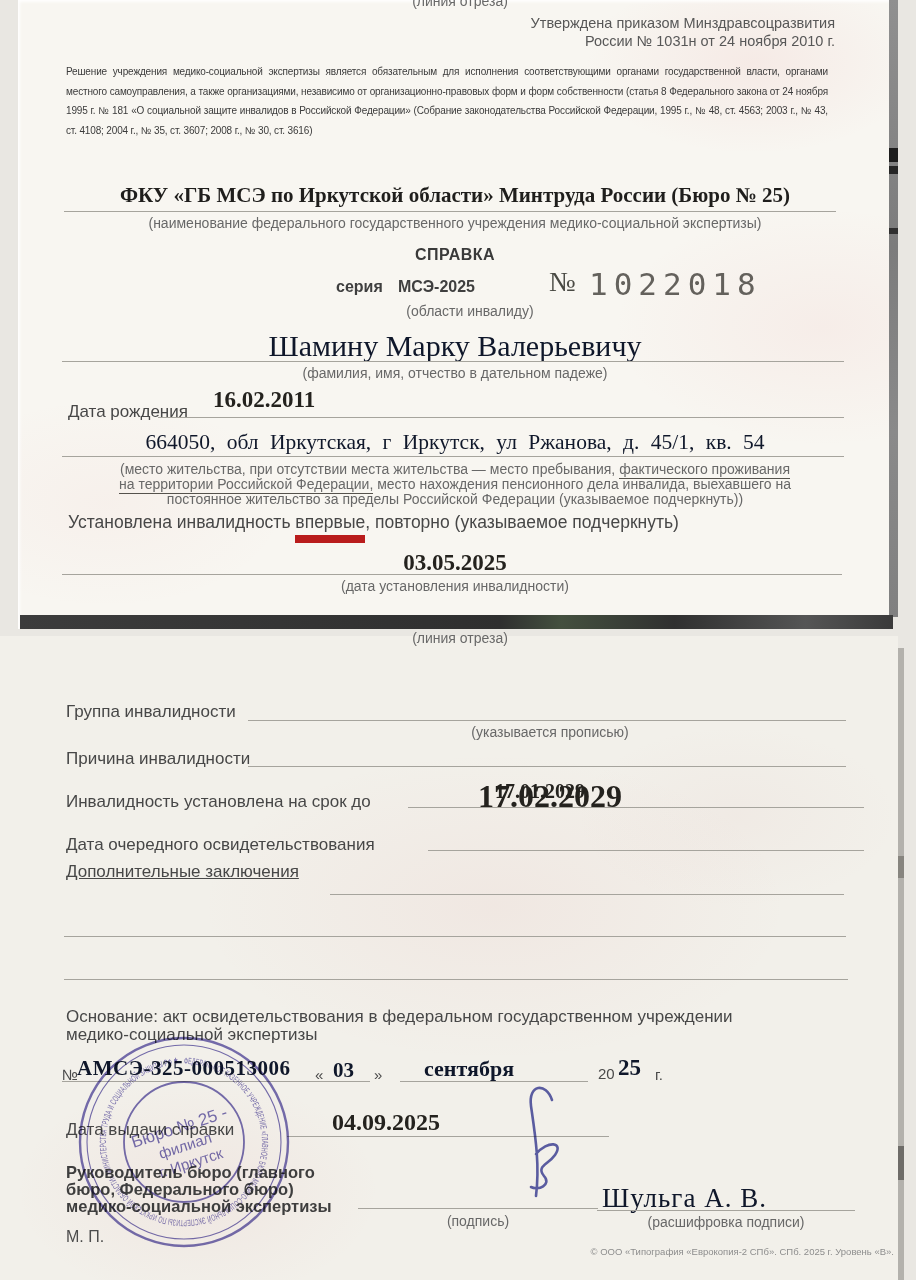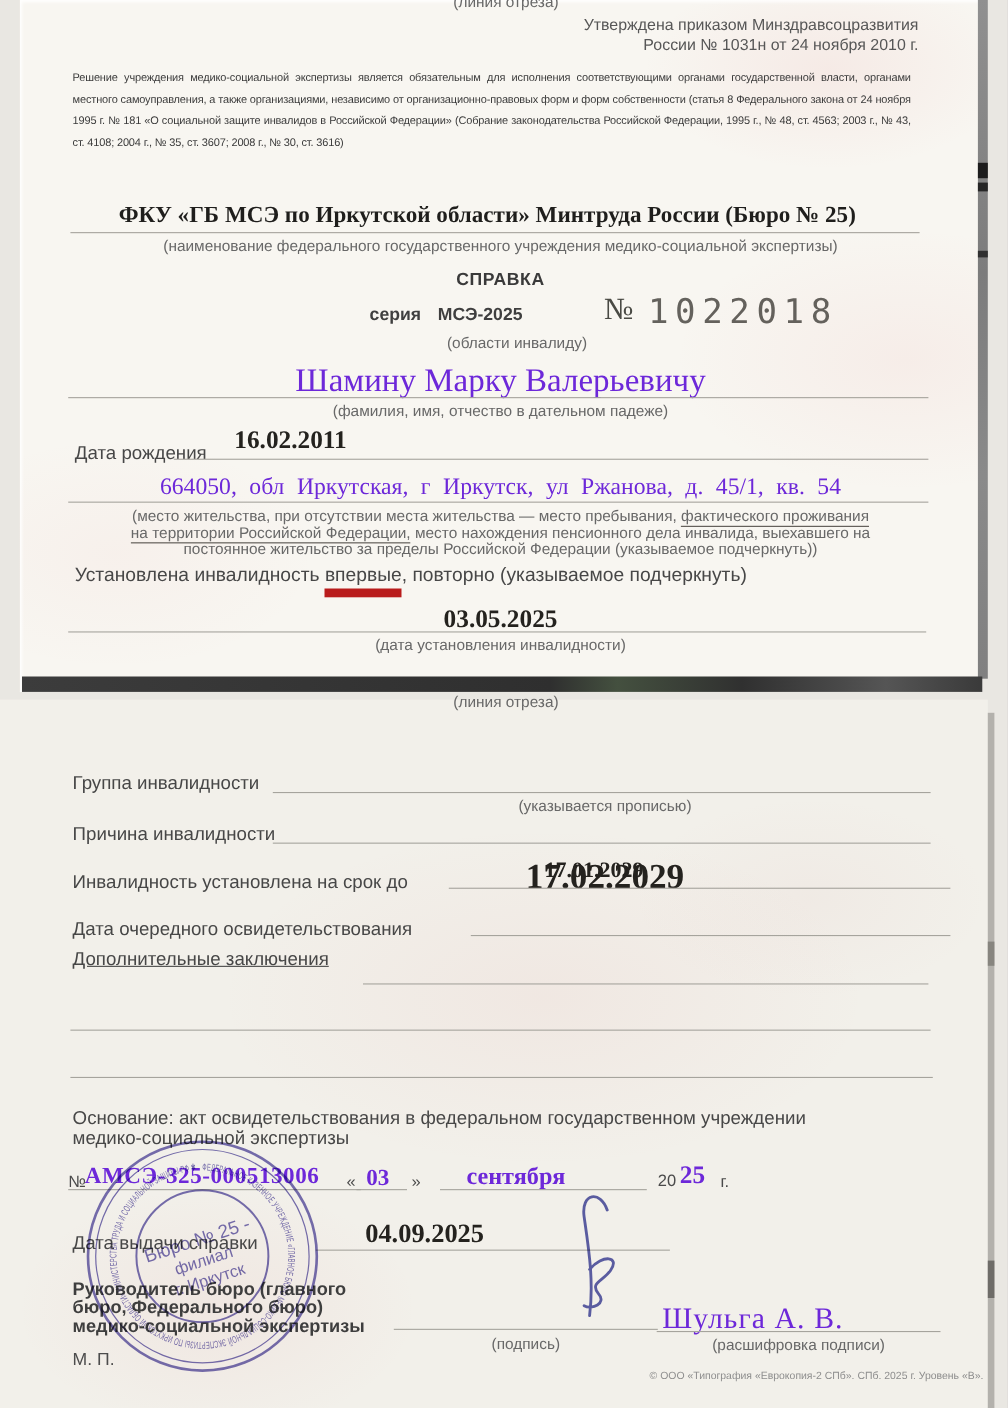--- a/index.html
+++ b/index.html
@@ -14,21 +14,21 @@
       radial-gradient(260px 150px at 10% 80%, rgba(224,130,130,.05), transparent 70%);
     box-shadow:inset 2px 2px 3px rgba(255,255,255,.9);}
   #sheet2{left:0;top:636px;width:898px;height:644px;background:#f2f0ea;
     background-image:
       radial-gradient(420px 220px at 55% 42%, rgba(215,120,120,.07), transparent 70%),
       radial-gradient(260px 160px at 22% 86%, rgba(215,120,120,.08), transparent 70%),
       radial-gradient(230px 130px at 82% 28%, rgba(205,140,140,.06), transparent 70%);}
   .lbl{font-size:17px;color:#474747;}
   .lblb{font-size:16.5px;font-weight:bold;color:#3e3e3e;}
   .cap{font-size:14px;color:#686868;}
-  .serval{font-family:"Liberation Serif","DejaVu Serif",serif;color:#6d28d9;}
+  .serval{font-family:"Liberation Serif","DejaVu Serif",serif;color:#0f172a;}
   .dt{font-family:"Liberation Serif","DejaVu Serif",serif;font-weight:bold;font-size:23px;color:#24221e;}
   .line{position:absolute;border-top:1px solid #a6a49d;height:0;}
   .ctr{text-align:center;}
   .rt{text-align:right;}
   .ul1{border-bottom:1.5px solid #55524c;padding-bottom:1px;}
   .ul2{border-bottom:8px solid #b91c1c;padding-bottom:3px;}
   #paragraph{white-space:normal;text-align:justify;font-size:10px;line-height:19.6px;
              letter-spacing:-0.15px;color:#3b3b3b;}
   .mono-num{font-family:"DejaVu Sans Mono",monospace;font-size:31px;letter-spacing:6px;color:#55524d;opacity:.9;}
   .stamp,.sig{position:absolute;mix-blend-mode:multiply;}
@@ -51,21 +51,21 @@
   <div class="abs" style="left:898px;top:856px;width:6px;height:22px;background:#87857f;"></div>
   <div class="abs" style="left:898px;top:1146px;width:6px;height:34px;background:#6e6c68;"></div>
 
   <div class="abs cap ctr" style="left:330px;width:260px;top:-7px;">(линия отреза)</div>
 
   <div class="abs rt" style="left:505px;width:330px;top:15px;font-size:14.5px;color:#575757;">Утверждена приказом Минздравсоцразвития</div>
   <div class="abs rt" style="left:505px;width:330px;top:33px;font-size:14.5px;color:#575757;">России № 1031н от 24 ноября 2010 г.</div>
 
   <div class="abs" id="paragraph" style="left:66px;top:62px;width:762px;">Решение учреждения медико-социальной экспертизы является обязательным для исполнения соответствующими органами государственной власти, органами местного самоуправления, а также организациями, независимо от организационно-правовых форм и форм собственности (статья 8 Федерального закона от 24 ноября 1995 г. № 181 «О социальной защите инвалидов в Российской Федерации» (Собрание законодательства Российской Федерации, 1995 г., № 48, ст. 4563; 2003 г., № 43, ст. 4108; 2004 г., № 35, ст. 3607; 2008 г., № 30, ст. 3616)</div>
 
-  <div class="abs serval ctr" style="left:48px;width:790px;top:183px;font-size:21px;font-weight:bold;color:#1f1e1c;">ФКУ «ГБ МСЭ по Иркутской области» Минтруда России (Бюро № 25)</div>
+  <div class="abs serval ctr" style="left:60px;width:790px;top:183px;font-size:21px;font-weight:bold;color:#1f1e1c;">ФКУ «ГБ МСЭ по Иркутской области» Минтруда России (Бюро № 25)</div>
   <div class="line" style="left:64px;top:211px;width:772px;"></div>
   <div class="abs cap ctr" style="left:60px;width:790px;top:215px;">(наименование федерального государственного учреждения медико-социальной экспертизы)</div>
 
   <div class="abs ctr" style="left:60px;width:790px;top:246px;font-size:16px;font-weight:bold;letter-spacing:.5px;color:#3a3a3a;">СПРАВКА</div>
 
   <span class="abs" style="left:336px;top:278px;font-size:16px;font-weight:bold;color:#3f3f3f;">серия</span>
   <span class="abs" style="left:398px;top:278px;font-size:16px;font-weight:bold;color:#3f3f3f;">МСЭ-2025</span>
   <span class="abs serval" style="left:549px;top:266px;font-size:28px;color:#4a4a44;">№</span>
   <span class="abs mono-num" style="left:589px;top:266px;">1022018</span>
   <div class="abs cap ctr" style="left:330px;width:280px;top:303px;">(области инвалиду)</div>

